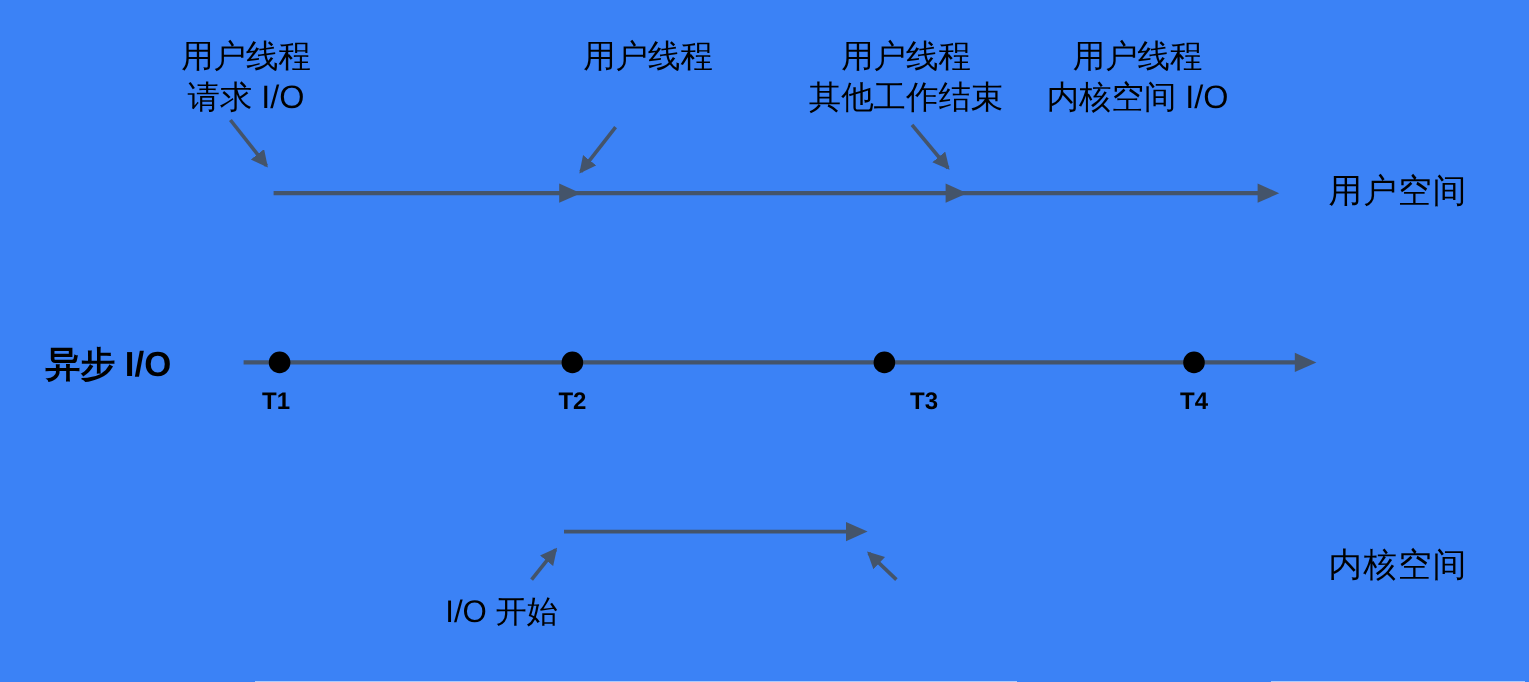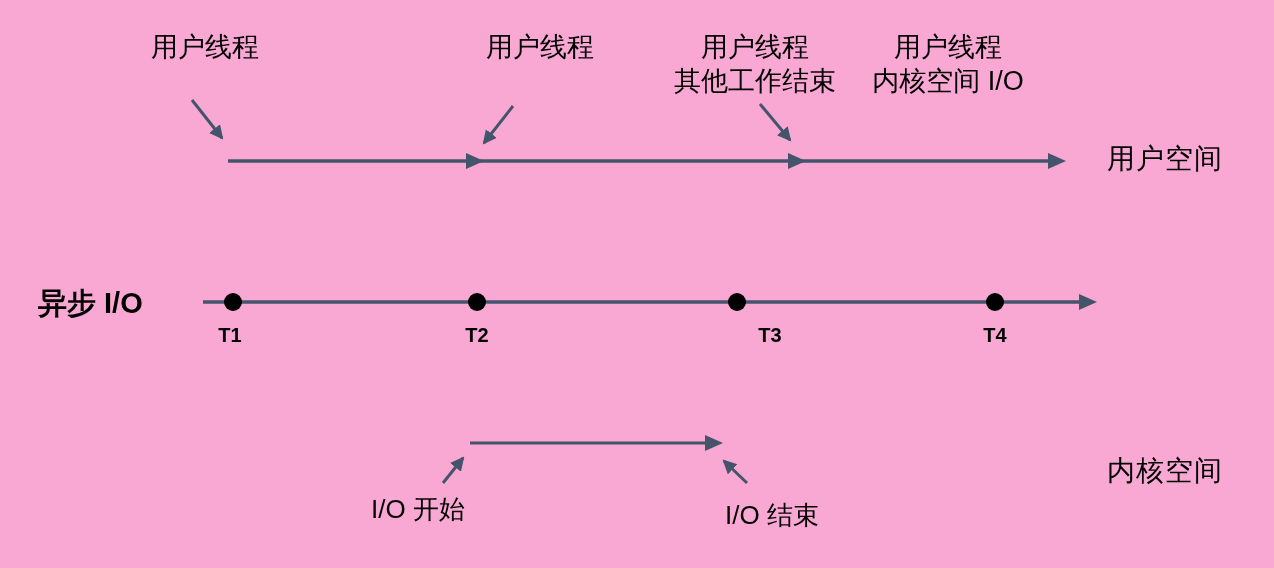--- a/index.html
+++ b/index.html
@@ -1,20 +1,20 @@
 <!DOCTYPE html>
 <html style="--line-color: #44546A; --dot-color: #000000; --text-color: #000000;"><head>
 <meta charset="utf-8">
 <style>
   html, body { margin: 0; padding: 0; background: #ffffff; }
   #stage {
     position: relative;
     width: 1274px;
     height: 568px;
-    background: #f9a8d4;
+    background: #3b82f6;
     font-family: "Liberation Sans", sans-serif;
     color: var(--text-color, #000);
     overflow: hidden;
   }
   #diagram-svg { position: absolute; left: 0; top: 0; }
   .slate-stroke { stroke: var(--line-color, #44546A); }
   .slate-fill  { fill: var(--line-color, #44546A); }
   .dot { fill: var(--dot-color, #000); }
   .txt { position: absolute; white-space: nowrap; }
   .ann {
@@ -63,20 +63,21 @@
     <circle cx="995" cy="302" r="9" class="dot"></circle>
 
     <line x1="470" y1="443" x2="708" y2="443" stroke-width="3" class="slate-stroke"></line>
     <polygon points="705,435 723,443 705,451" class="slate-fill"></polygon>
     <line x1="443" y1="483" x2="463" y2="458" stroke-width="3" marker-end="url(#ah)" class="slate-stroke"></line>
     <line x1="747" y1="483" x2="724" y2="461" stroke-width="3" marker-end="url(#ah)" class="slate-stroke"></line>
   </svg>
 
   <div class="txt ann" style="left:205px">
     <div>用户线程</div>
+    <div>请求 I/O</div>
   </div>
   <div class="txt ann" style="left:540px">
     <div>用户线程</div>
   </div>
   <div class="txt ann" style="left:755px">
     <div>用户线程</div>
     <div>其他工作结束</div>
   </div>
   <div class="txt ann" style="left:948px">
     <div>用户线程</div>
@@ -86,15 +87,14 @@
   <div class="txt space-label" style="left:1107px; top:140px">用户空间</div>
   <div class="txt space-label" style="left:1107px; top:452px">内核空间</div>
   <div class="txt row-label" style="left:38px; top:284px">异步 I/O</div>
 
   <div class="txt tick" style="left:230px">T1</div>
   <div class="txt tick" style="left:477px">T2</div>
   <div class="txt tick" style="left:770px">T3</div>
   <div class="txt tick" style="left:995px">T4</div>
 
   <div class="txt kernel-ann" style="left:418px; top:492px">I/O 开始</div>
-  <div class="txt kernel-ann" style="left:772px; top:498px">I/O 结束</div>
 
 </div>
 
 </body></html>

